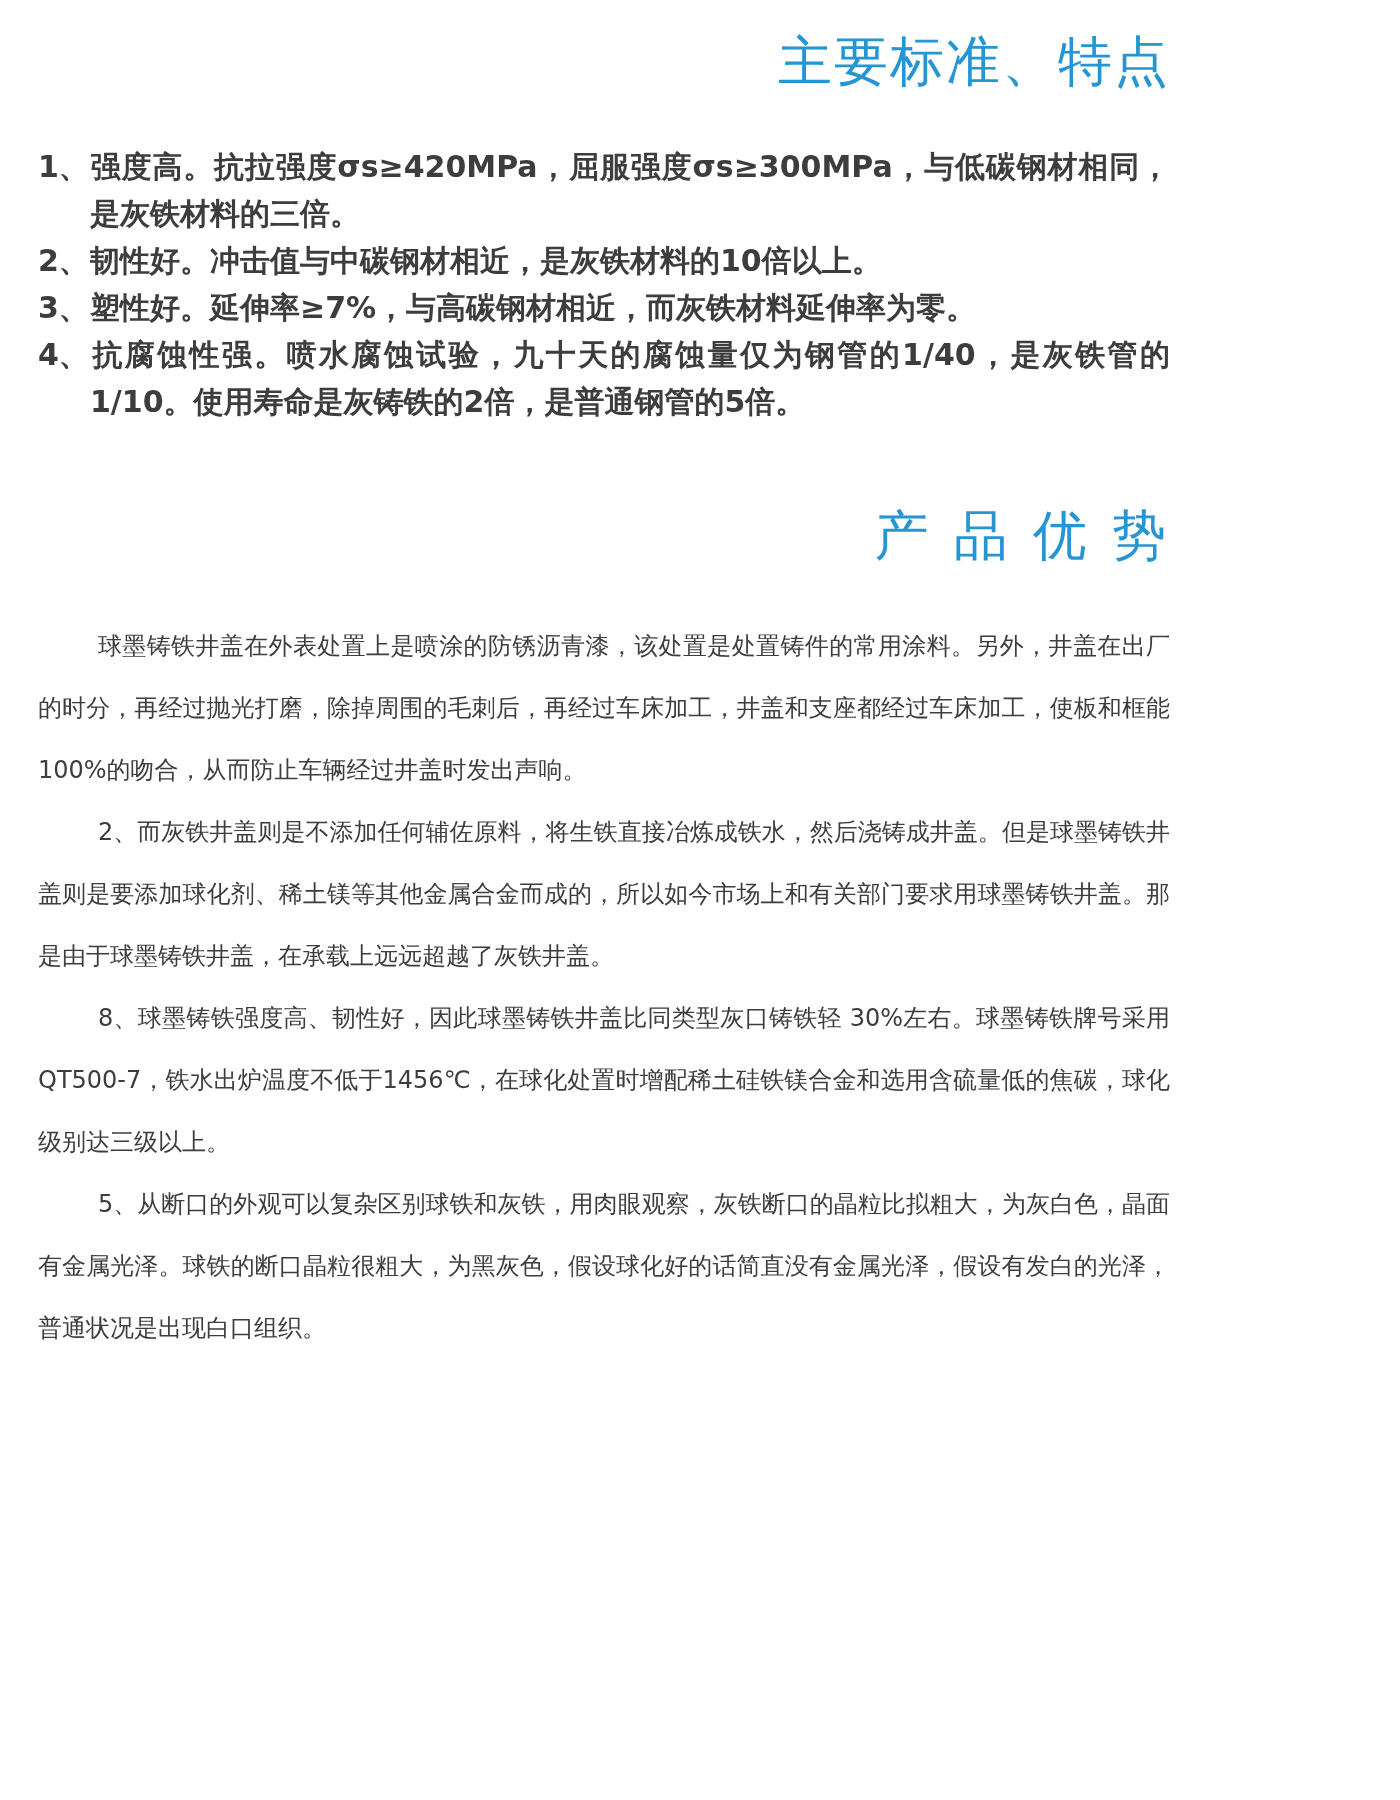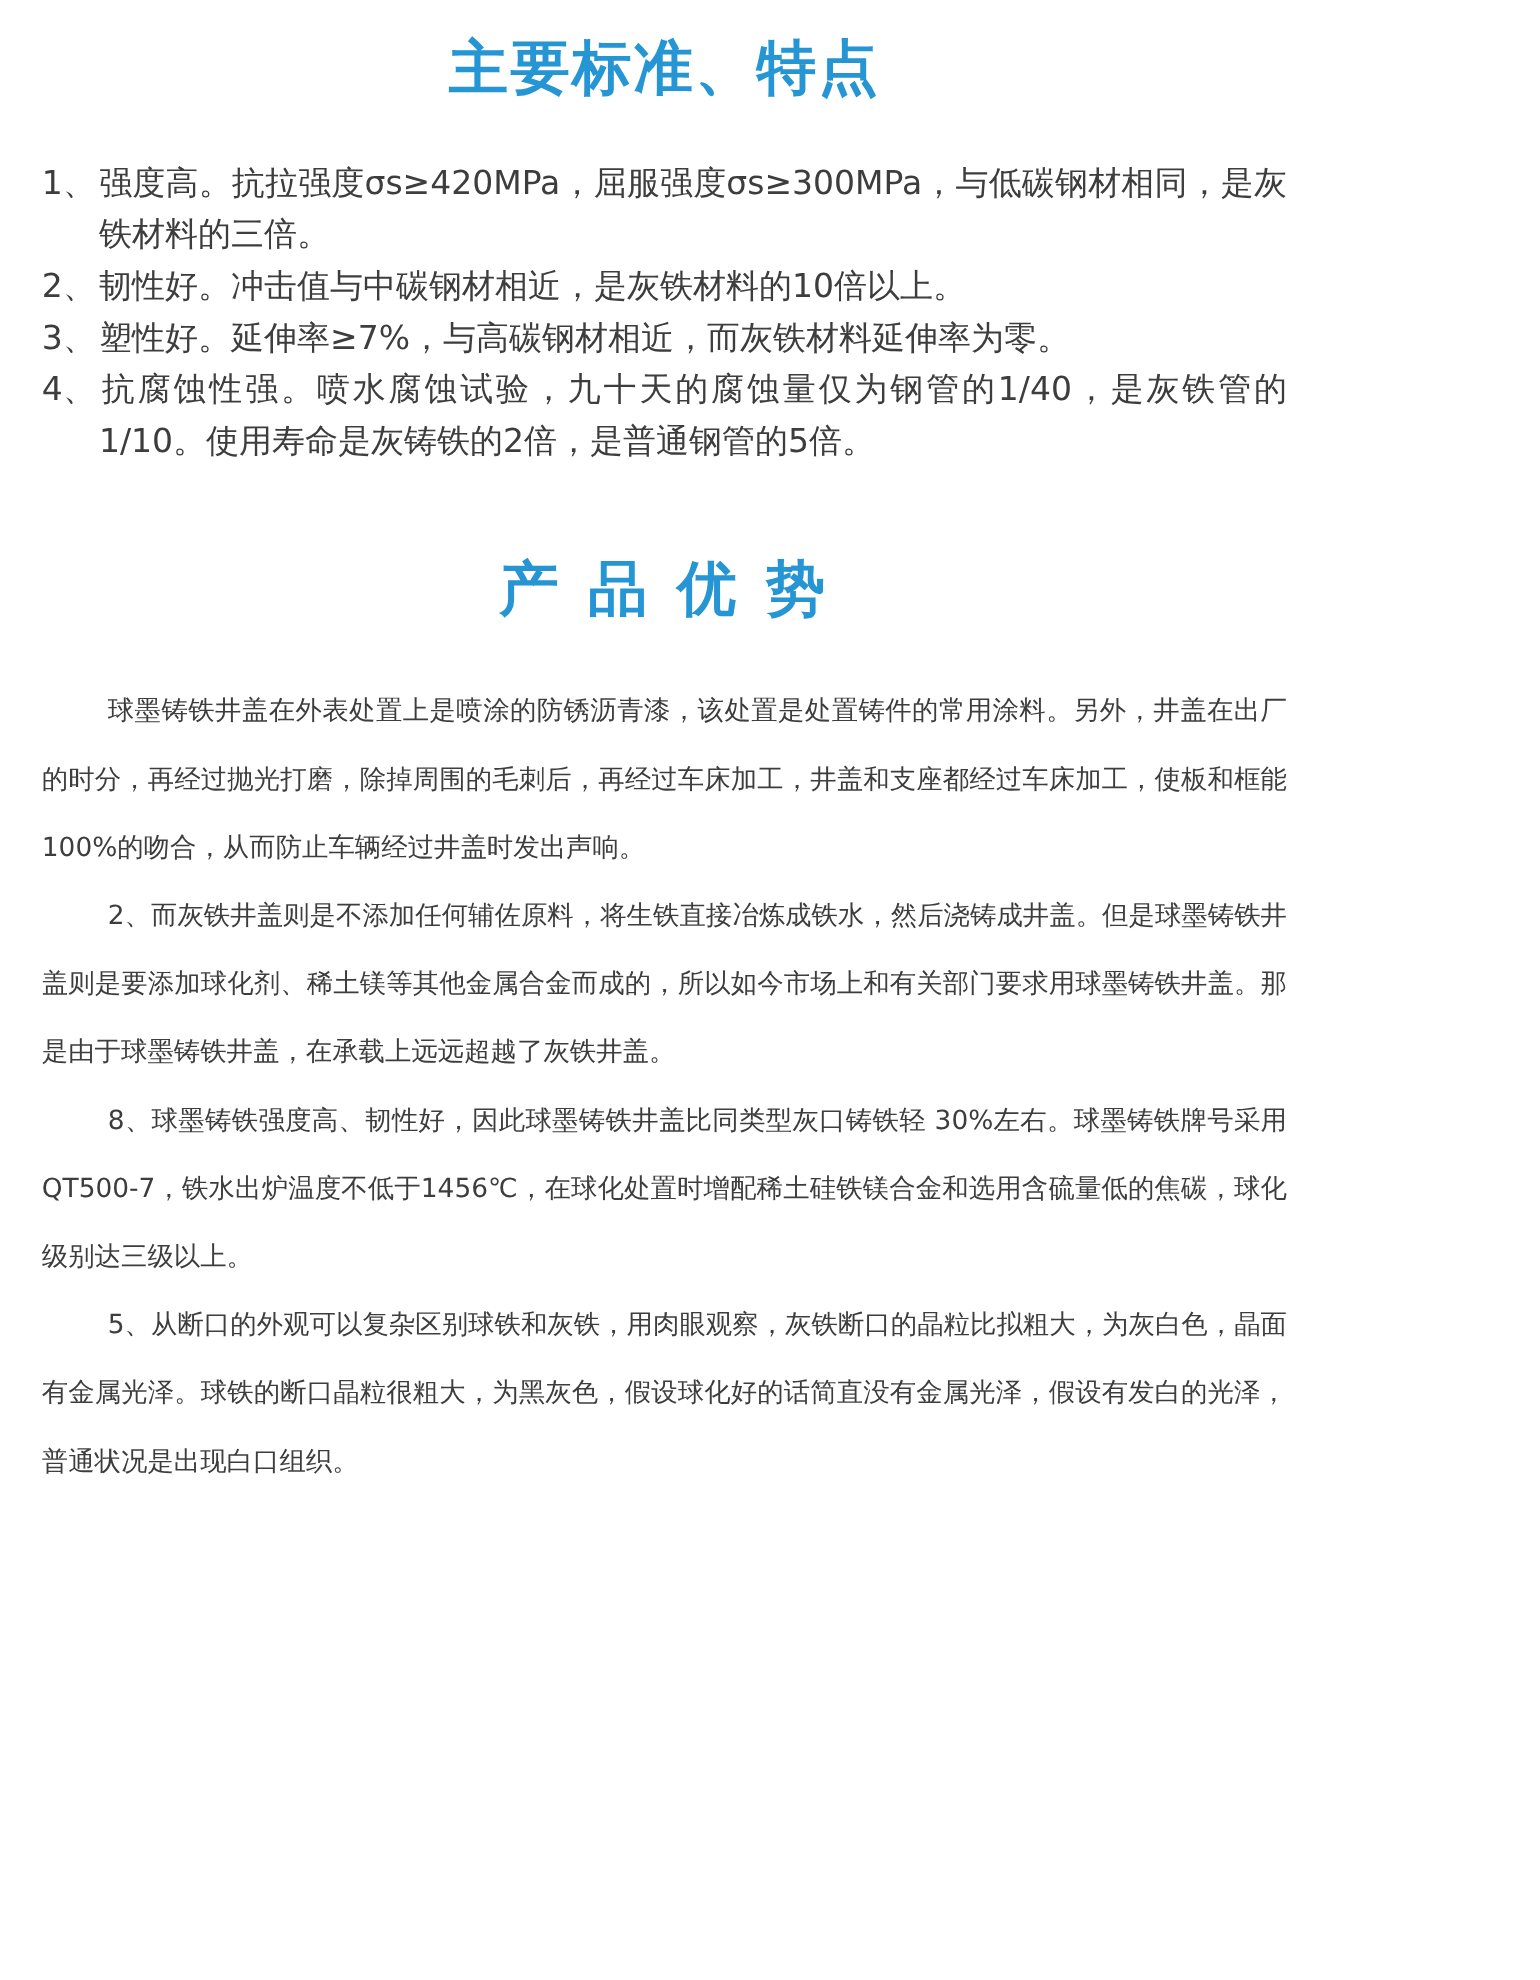--- a/index.html
+++ b/index.html
@@ -15,39 +15,40 @@
     height: 1800px;
     background: #ffffff;
     overflow: hidden;
   }
   .content {
     width: 1200px;          
     padding: 0 30px 0 38px;
   }
   .sec-title {
     font-size: 54px;
-    font-weight: bold;
+    font-weight: normal;
     color: var(--accent);
-    text-align: center;
+    text-align: right;
     margin: 0;
     letter-spacing: 2px;
   }
   .sec-title-1 { padding-top: 26px; margin-bottom: 44px; }
   .sec-title-2 { margin-top: 75px; margin-bottom: 42px; letter-spacing: 4px; }
   .std-list {
     list-style: none;
     margin: 0; padding: 0;
     font-size: 30px;
     line-height: 47px;
   }
   .std-list li {
     padding-left: 52px;
     text-indent: -52px;
     text-align: justify;
     margin: 0;
+    font-weight: bold;
   }
   .std-list .num {
     display: inline-block;
     width: 52px;
     text-indent: 0;
   }
   .body-p {
     font-size: 24px;
     line-height: 62px;
     margin: 0;

